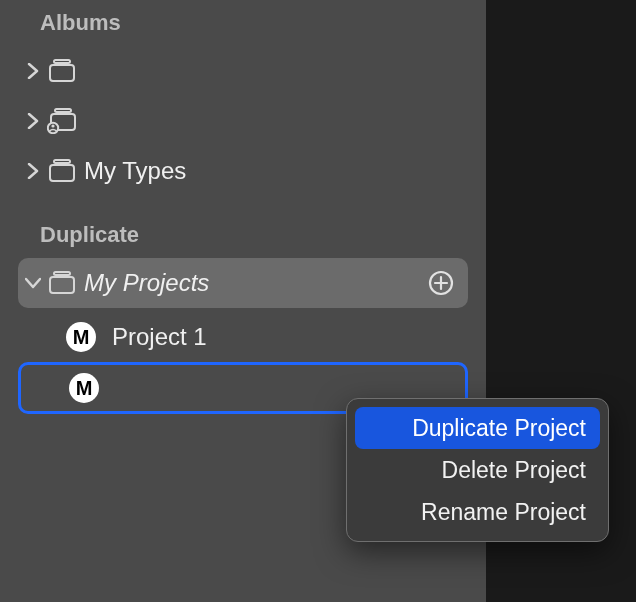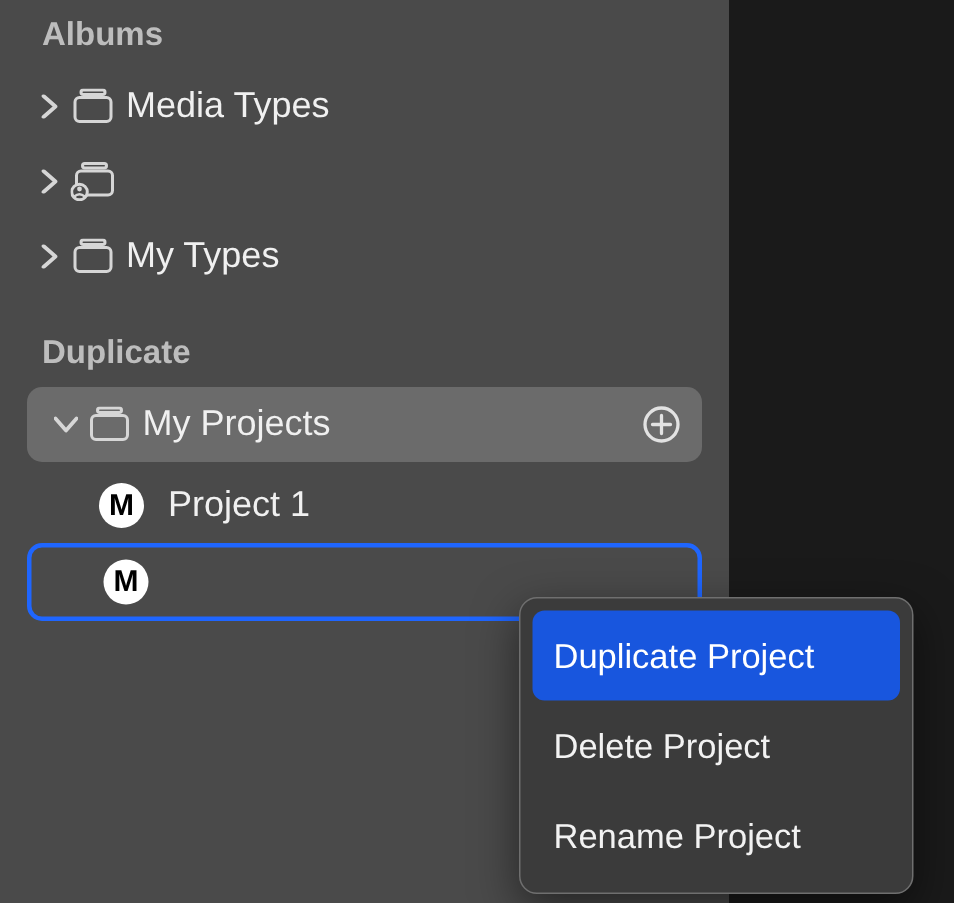--- a/index.html
+++ b/index.html
@@ -14,21 +14,21 @@
     .sidebar {
       width: 486px;
       height: 602px;
       background: #4a4a4a;
       padding-top: 4px;
     }
     .section-header {
       color: #bdbdbd;
       font-size: 22px;
       font-weight: 600;
-      padding: 6px 24px 10px 28px;
+      padding: 6px 24px 10px 40px;
     }
     .tree-item {
       display: flex;
       align-items: center;
       height: 50px;
       padding-left: 24px;
       color: #f0f0f0;
       font-size: 24px;
       cursor: default;
     }
@@ -50,22 +50,23 @@
     }
     .tree-item .label {
       flex: 1 1 auto;
       padding-left: 2px;
     }
     .my-projects-row {
       position: relative;
       background: #6b6b6b;
       border-radius: 10px;
       margin: 0 18px;
-      padding-left: 17px;
+      padding-left: 6px;
       height: 50px;
+      font-style: italic;
     }
     .plus-badge {
       position: absolute;
       right: 14px;
       top: 50%;
       transform: translateY(-50%);
       color: #e2e2e2;
     }
     .child-item {
       padding-left: 66px;
@@ -98,27 +99,28 @@
       left: 346px;
       top: 398px;
       width: 263px;
       background: #3b3b3b;
       border: 1px solid #6f6f6f;
       border-radius: 12px;
       padding: 8px;
       box-shadow: 0 10px 30px rgba(0,0,0,0.5);
     }
     .menu-item {
-      height: 60px;
+      height: 42px;
       display: flex;
       align-items: center;
       padding: 0 14px;
       color: #f2f2f2;
       font-size: 23px;
       border-radius: 8px;
+      justify-content: flex-end;
     }
     .menu-item.highlighted {
       background: #1856de;
       color: #ffffff;
     }
     svg { display: block; }
   </style>
 </head>
 <body>
 
@@ -131,21 +133,20 @@
       <svg width="12" height="16" viewBox="0 0 12 16">
           <path d="M2 1 L10 8 L2 15" fill="none" stroke="currentColor" stroke-width="2.5" stroke-linecap="round" stroke-linejoin="round"></path>
         </svg>
     </span>
     <span class="icon">
       <svg width="28" height="24" viewBox="0 0 28 24">
           <rect x="6" y="1" width="16" height="3" rx="1.5" fill="none" stroke="currentColor" stroke-width="2"></rect>
           <rect x="2" y="6" width="24" height="16" rx="3" fill="none" stroke="currentColor" stroke-width="2"></rect>
         </svg>
     </span>
-    <span class="label">Media Types</span>
   </div>
 
   <div class="tree-item">
     <span class="chevron">
       <svg width="12" height="16" viewBox="0 0 12 16">
           <path d="M2 1 L10 8 L2 15" fill="none" stroke="currentColor" stroke-width="2.5" stroke-linecap="round" stroke-linejoin="round"></path>
         </svg>
     </span>
     <span class="icon">
       <svg width="30" height="26" viewBox="0 0 30 26">

